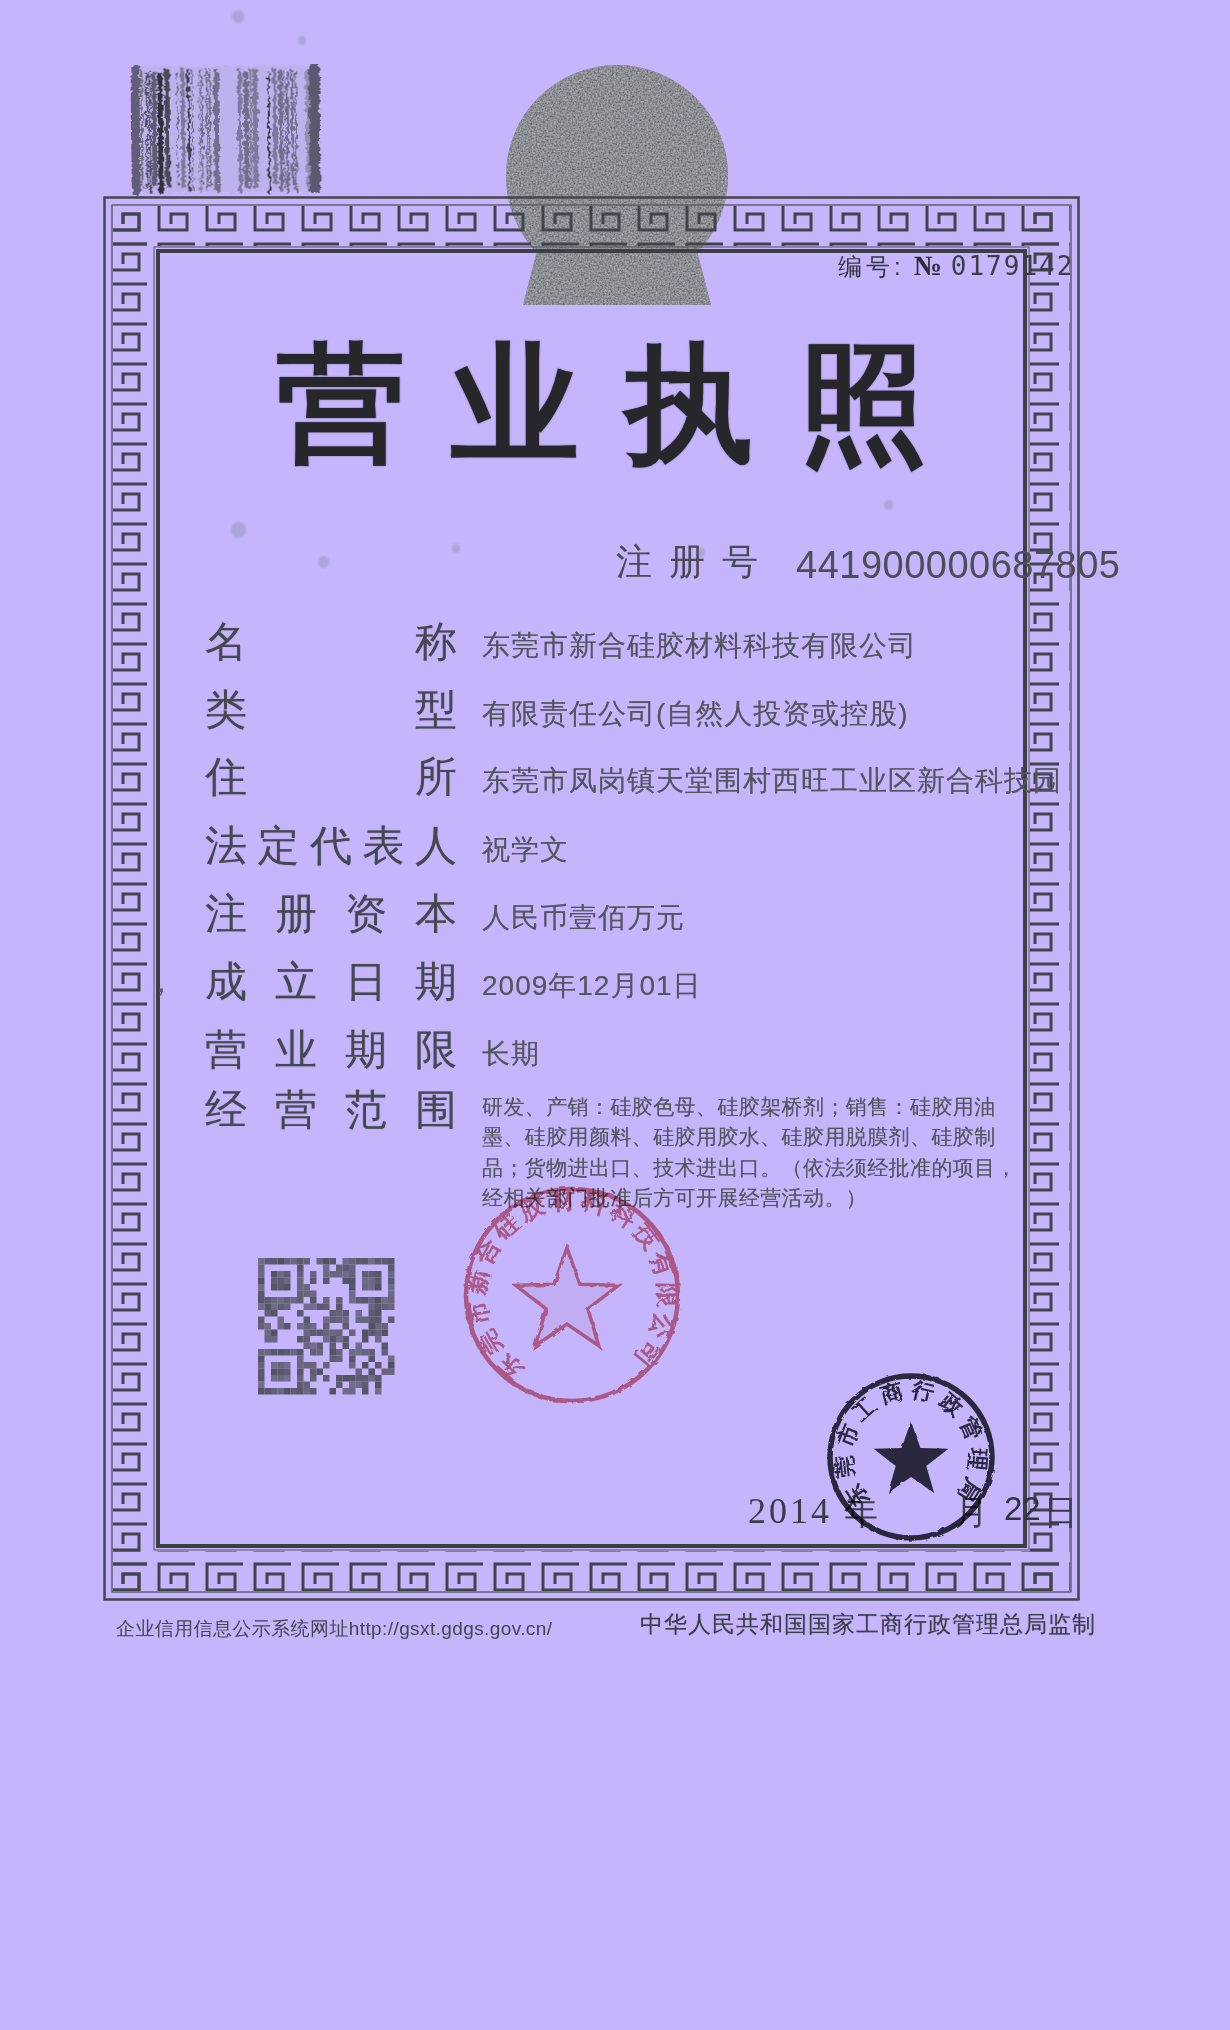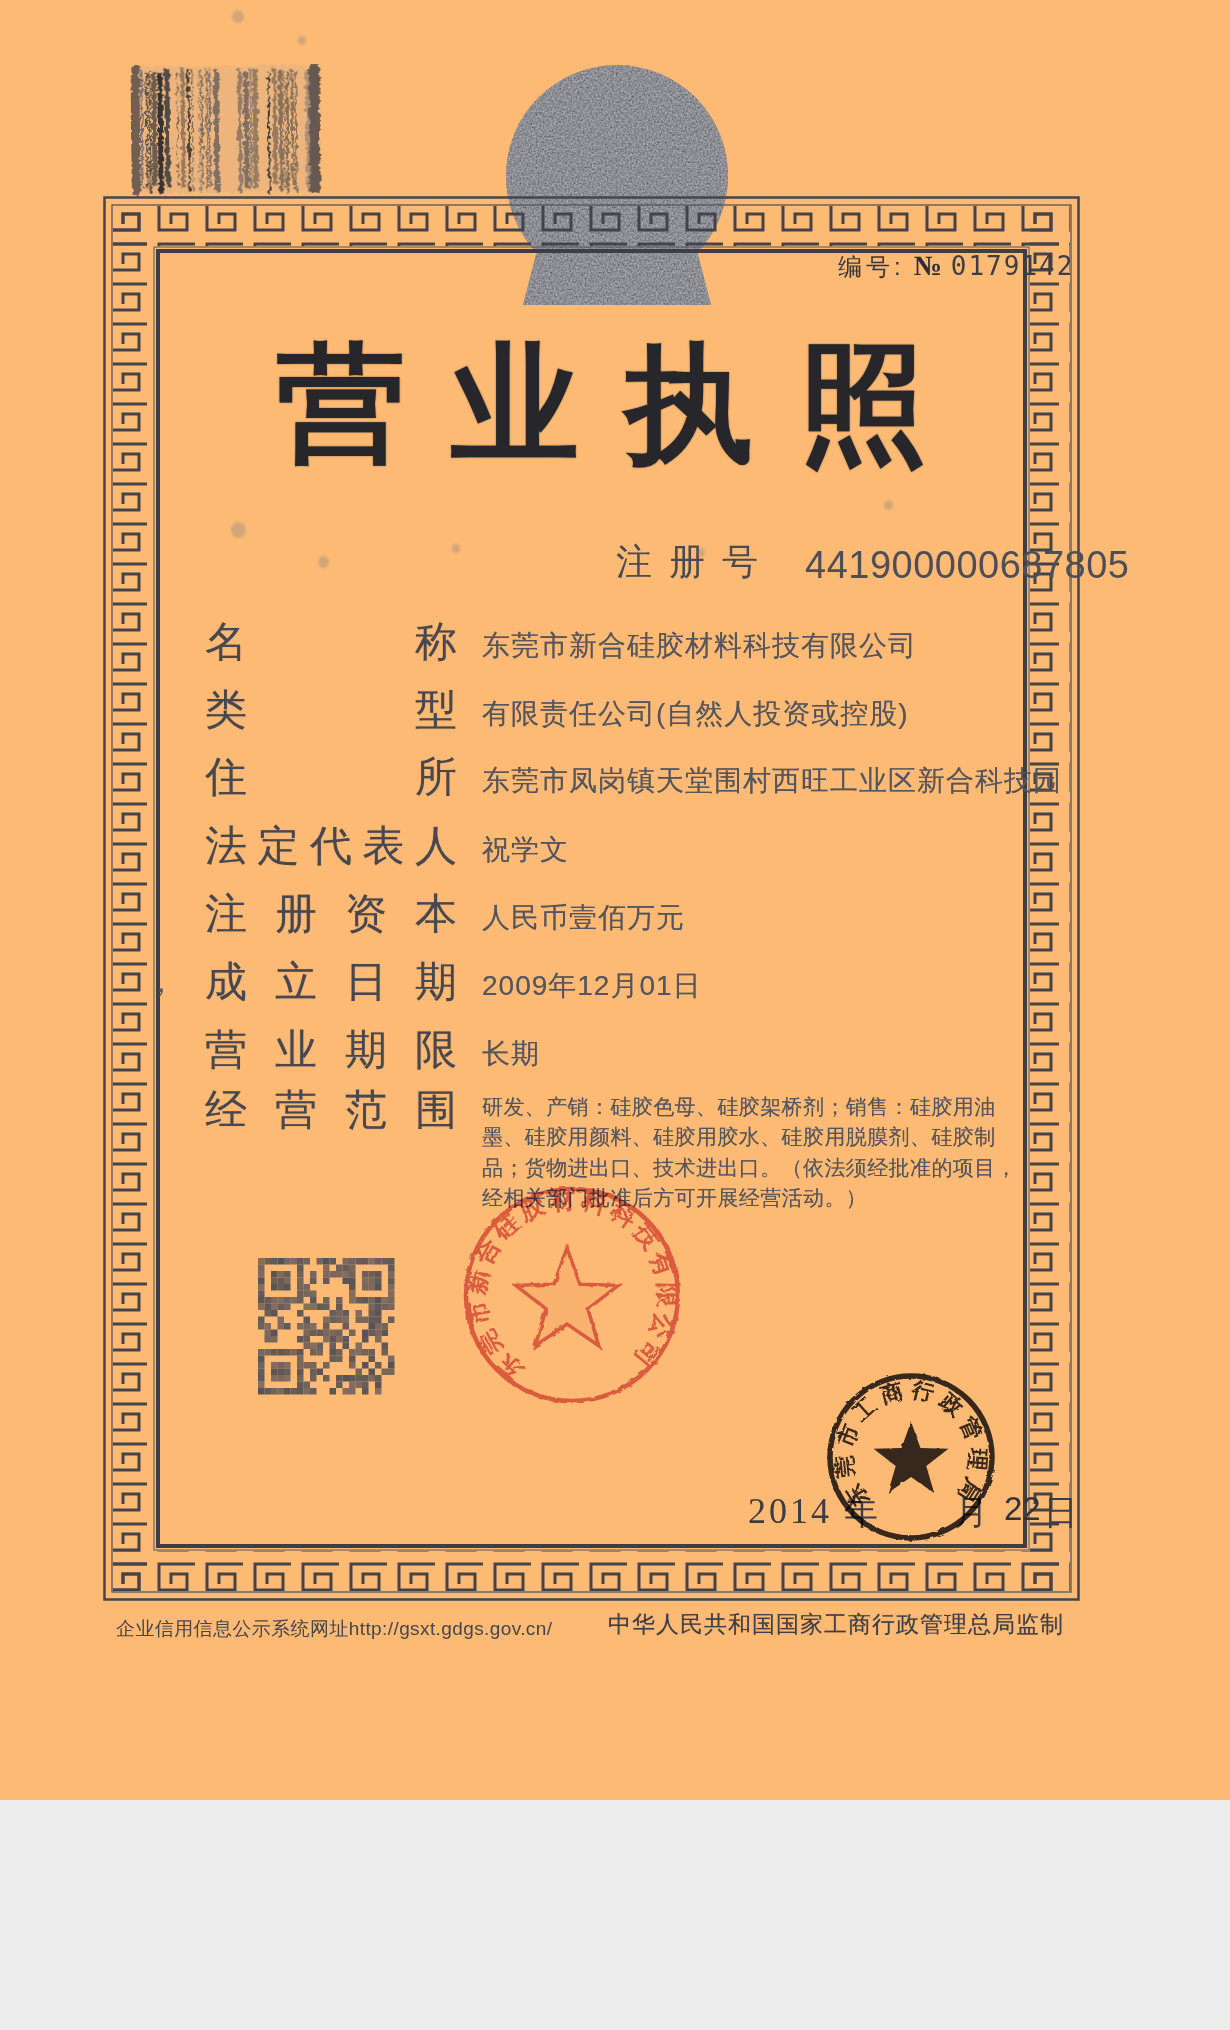--- a/index.html
+++ b/index.html
@@ -1,17 +1,17 @@
 <!DOCTYPE html>
 <html><head>
 <meta charset="utf-8">
 <style>
   *{box-sizing:border-box}
   html,body{margin:0;padding:0;background:#ededed}
-  #stage{position:relative;width:1230px;height:1800px;background:#fdba74;overflow:hidden;
+  #stage{position:relative;width:1230px;height:2030px;background:#c4b5fd;overflow:hidden;
          font-family:"Liberation Sans","DejaVu Sans",sans-serif;color:#46464e}
   .abs{position:absolute}
 
   
   #barcode{left:131px;top:64px;transform:rotate(-0.6deg);opacity:.93}
 
   
   #emblem{left:498px;top:58px}
 
   
@@ -23,21 +23,21 @@
   .numero{font-family:"Liberation Serif","DejaVu Serif",serif;font-weight:bold;font-size:28px;color:#2e2e34}
   .serial-num{font-family:"DejaVu Sans Mono","Liberation Mono",monospace;font-size:26px;letter-spacing:2px;color:#3d3d45}
 
   
   #title{left:277px;top:328px;width:650px;display:flex;justify-content:space-between;
          font-size:128px;line-height:1.18;font-weight:bold;color:#26262b;text-shadow:0 0 1.5px rgba(35,35,42,.8)}
 
   
   #reg{left:616px;top:538px;display:flex;align-items:flex-end}
   .reg-label{font-size:36px;letter-spacing:17px;color:#4a4a52}
-  .reg-num{font-size:38px;margin-left:30px;color:#4e4e57;letter-spacing:.5px}
+  .reg-num{font-size:38px;margin-left:21px;color:#4e4e57;letter-spacing:.5px}
 
   
   #fields{left:205px;top:600px;width:830px;height:580px}
   .frow{position:absolute;left:0;display:flex;width:830px}
   .flabel{width:252px;display:flex;justify-content:space-between;font-size:42px;line-height:1.12;
           color:#47474f;flex-shrink:0;text-shadow:0 0 1px rgba(70,70,80,.45)}
   .fvalue{margin-left:25px;padding-top:9px;font-size:28px;color:#55555e;letter-spacing:1px;
           text-shadow:0 0 .6px rgba(85,85,95,.6);white-space:nowrap}
   .fvalue-para{white-space:normal;font-size:21px;line-height:1.45;width:554px;padding-top:6px;letter-spacing:.4px}
   .r0{top:18px}.r1{top:86px}.r2{top:153px}.r3{top:222px}.r4{top:290px}.r5{top:358px}.r6{top:426px}.r7{top:486px}
@@ -53,21 +53,21 @@
   #registry-label{left:612px;top:1432px;font-size:37px;letter-spacing:22px;color:#45454d;text-shadow:0 0 1px rgba(70,70,80,.4)}
   #date-line{left:748px;top:1490px;display:flex;align-items:flex-start;font-size:34px;color:#3c3c44}
   .date-year{font-family:"Liberation Serif","DejaVu Serif",serif;font-size:36px;letter-spacing:3px}
   .date-u1{margin-left:12px}
   .date-u2{margin-left:76px}
   .date-day{margin-left:16px;font-family:Liberation Sans, sans-serif;font-size:33px;color:#33333a}
   .date-u3{margin-left:3px}
 
   
   #footer-left{left:116px;top:1616px;font-size:19px;color:#45454c;letter-spacing:.4px}
-  #footer-right{left:544px;top:1609px;width:520px;text-align:right;font-size:23px;color:#3e3e46;
+  #footer-right{left:576px;top:1609px;width:520px;text-align:right;font-size:23px;color:#3e3e46;
                 letter-spacing:1px;text-shadow:0 0 .8px rgba(60,60,70,.5)}
 
   
   .smudge{position:absolute;border-radius:50%;background:rgba(120,124,140,.32);filter:blur(1.2px)}
   #stray-comma{left:146px;top:962px;font-size:30px;color:#5a5a64}
 </style>
 </head>
 <body>
 
 <div id="stage">

